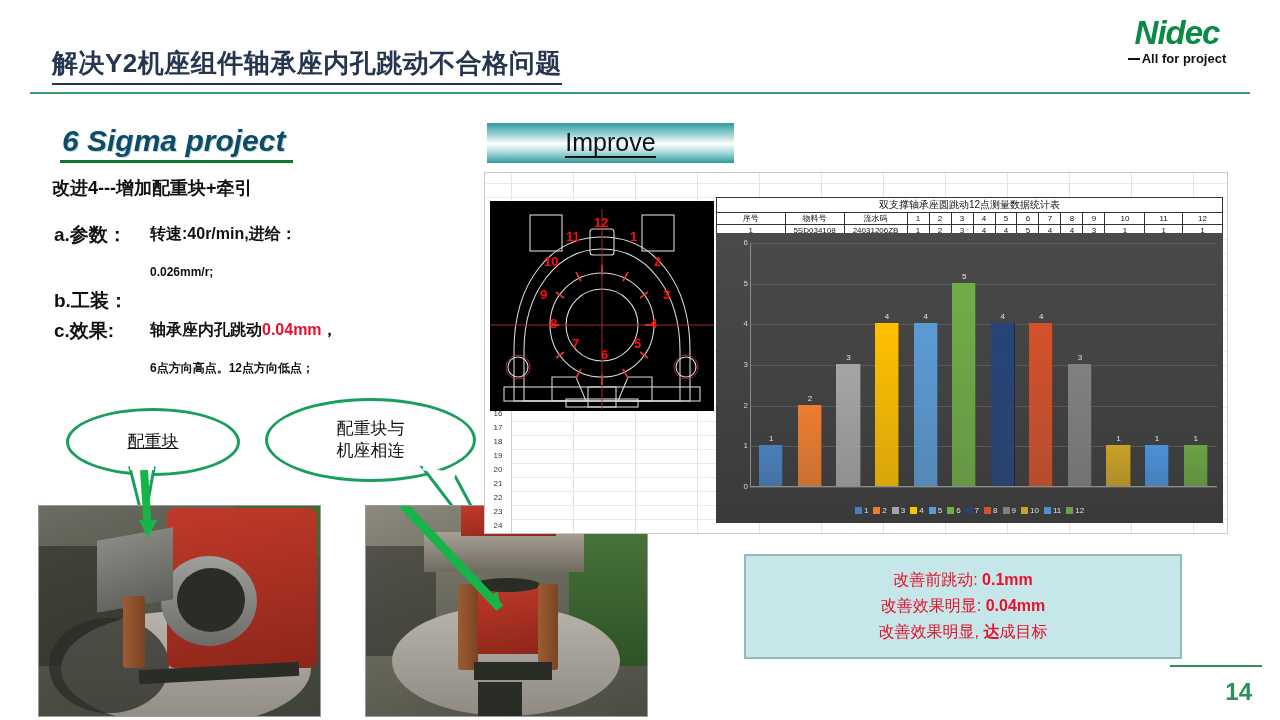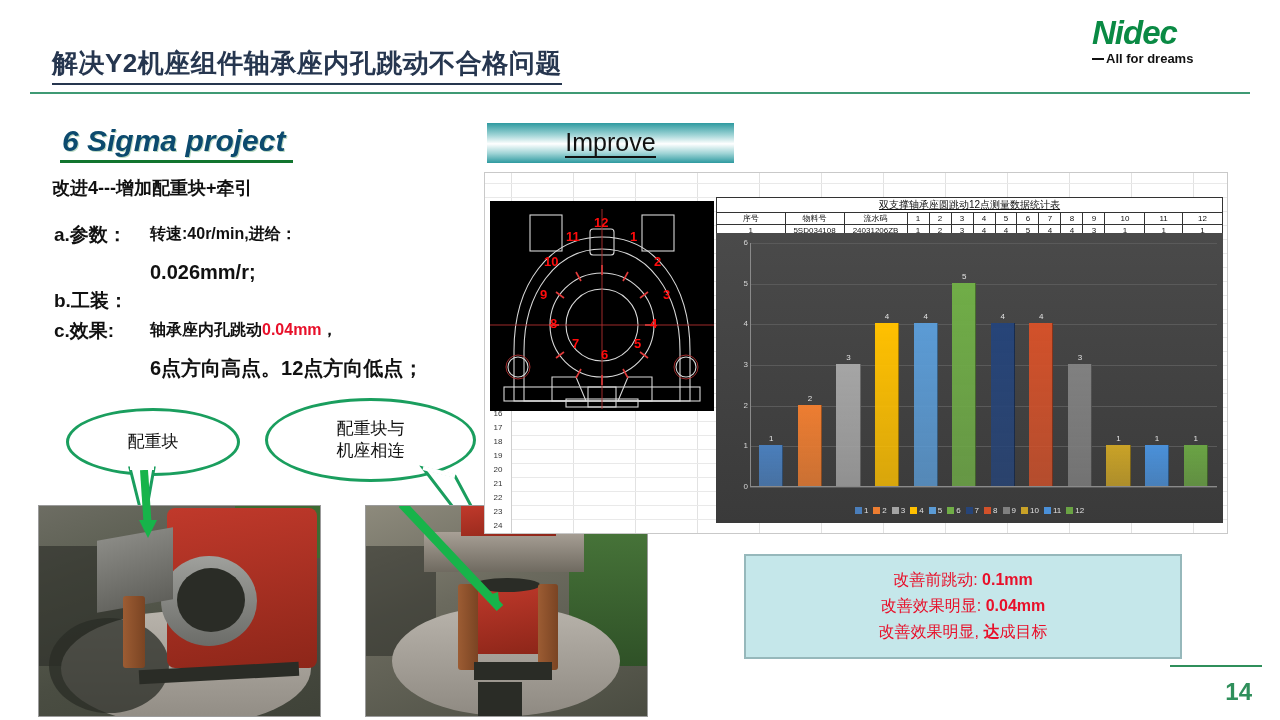--- a/index.html
+++ b/index.html
@@ -14,21 +14,21 @@
   .hdr-title{
     position:absolute;left:52px;top:46px;
     font-size:26px;font-weight:700;color:#26364f;
     letter-spacing:.5px;white-space:nowrap;
     border-bottom:2px solid #26364f;padding-bottom:2px;
   }
   .hdr-rule{
     position:absolute;left:30px;top:92px;width:1220px;height:2px;
     background:#3f9a74;
   }
-  .logo{position:absolute;right:18px;top:16px;width:170px;height:62px;text-align:left;}
+  .logo{position:absolute;right:18px;top:16px;width:170px;height:62px;text-align:center;}
   .logo-word{
     font-size:33px;font-weight:700;font-style:italic;color:#0a8a44;
     letter-spacing:-1px;line-height:34px;font-family:"Liberation Sans",sans-serif;
   }
   .logo-tag{
     font-size:13px;font-weight:700;color:#111;line-height:15px;margin-top:1px;
     position:relative;
   }
   .logo-tag .dash{
     display:inline-block;width:12px;height:2px;background:#111;
@@ -43,21 +43,21 @@
     border-bottom:3px solid #12752f;padding:0 8px 2px 2px;display:inline-block;
   }
   .imp-head{
     position:absolute;left:52px;top:176px;
     font-size:18px;font-weight:700;color:#111;white-space:nowrap;
   }
   .bullets{position:absolute;left:54px;top:222px;width:420px;color:#111;}
   .brow{display:flex;align-items:flex-start;margin-bottom:2px;}
   .bkey{font-size:19px;font-weight:700;white-space:nowrap;width:96px;flex:0 0 96px;}
   .bval{font-size:16px;font-weight:700;line-height:24px;}
-  .bval2{font-size:20px;font-weight:700;line-height:24px;margin-left:96px;margin-top:12px;}
+  .bval2{font-size:12px;font-weight:700;line-height:24px;margin-left:96px;margin-top:12px;}
   .red{color:#e8102a;}
 
   
   .callout{position:absolute;}
   .bubble{
     border:3px solid #1a9e5e;border-radius:50%;
     background:#ffffff;display:flex;align-items:center;justify-content:center;
     text-align:center;color:#111;font-weight:400;
   }
   .bubble-txt{font-size:17px;line-height:22px;}
@@ -107,21 +107,21 @@
   
   .cad{position:absolute;left:5px;top:28px;width:224px;height:210px;background:#000;overflow:hidden;}
   .cadnum{position:absolute;color:#ff0c0c;font-weight:700;font-size:13px;}
 
   
   .dtable{position:absolute;left:231px;top:24px;width:507px;border-collapse:collapse;}
   .dtable td{
     border:1px solid #333;font-size:8px;color:#111;text-align:center;
     height:11px;line-height:11px;background:#fff;padding:0;
   }
-  .dtitle{font-size:10px !important;height:14px !important;line-height:14px !important;text-decoration:underline;}
+  .dtitle{font-size:10px !important;height:14px !important;line-height:14px !important;}
 
   
   .chartbox{
     position:absolute;left:231px;top:60px;width:507px;height:290px;
     background:linear-gradient(180deg,#4a4a4a,#3a3a3a);
   }
   .c-plot{position:absolute;left:34px;top:10px;right:6px;bottom:36px;}
   .c-grid{position:absolute;left:0;right:0;height:1px;background:#5a5a5a;}
   .c-ylab{position:absolute;left:-16px;font-size:8px;color:#d6d6d6;width:14px;text-align:right;}
   .c-axis{position:absolute;left:0;right:0;bottom:0;height:1px;background:#8a8a8a;}
@@ -157,21 +157,21 @@
 </head>
 <body>
 
 <div class="slide">
 
   <div class="hdr-title">解决Y2机座组件轴承座内孔跳动不合格问题</div>
   <div class="hdr-rule"></div>
 
   <div class="logo">
     <div class="logo-word">Nidec</div>
-    <div class="logo-tag"><span class="dash"></span><span>All for dreams</span></div>
+    <div class="logo-tag"><span class="dash"></span><span>All for project</span></div>
   </div>
 
   <div class="sigma">6 Sigma project</div>
   <div class="imp-head">改进4---增加配重块+牵引</div>
 
   <div class="bullets">
     <div class="brow">
       <div class="bkey">a.参数：</div>
       <div class="bval">转速:40r/min,进给：</div>
     </div>
@@ -182,21 +182,21 @@
     </div>
 
     <div class="brow" style="margin-top:4px;">
       <div class="bkey">c.效果:</div>
       <div class="bval"><span>轴承座内孔跳动</span><span class="red">0.04mm</span><span>，</span></div>
     </div>
     <div class="bval2">6点方向高点。12点方向低点；</div>
   </div>
 
   <div class="callout" style="left:66px;top:408px;">
-    <div class="bubble" style="width:168px;height:62px;">
+    <div class="bubble" style="width:168px;height:62px;text-decoration:underline;">
       <div class="bubble-txt">配重块</div>
     </div>
     <svg class="tail" style="left:58px;top:56px;" width="60" height="62">
       <polygon points="6,4 30,4 20,60" fill="#ffffff" stroke="#1a9e5e" stroke-width="3"></polygon>
       <line x1="6" y1="4" x2="30" y2="4" stroke="#ffffff" stroke-width="4"></line>
     </svg>
   </div>
 
   <div class="callout" style="left:265px;top:398px;">
     <div class="bubble" style="width:205px;height:78px;flex-direction:column;">

